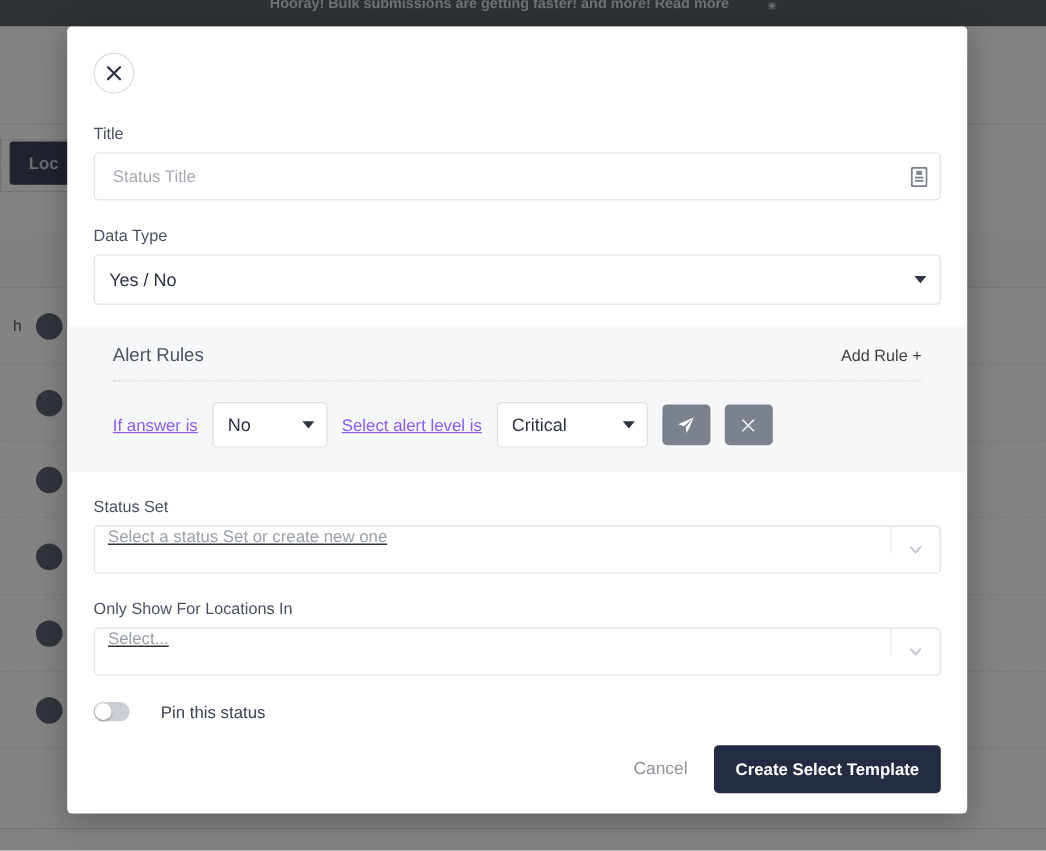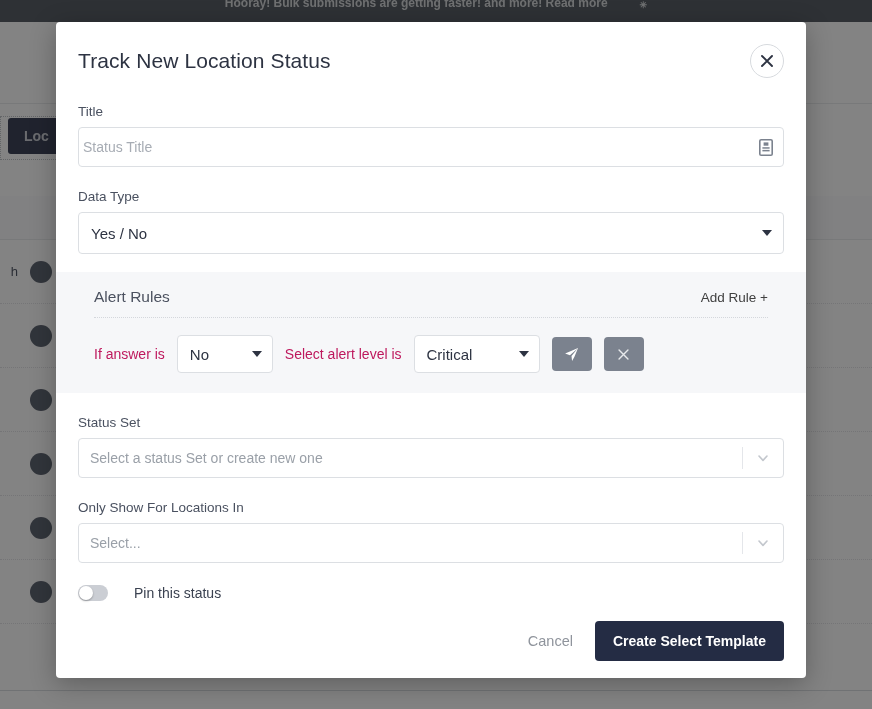--- a/index.html
+++ b/index.html
@@ -182,21 +182,21 @@
     margin-bottom: 8px;
     display: block;
   }
 
   .text-input {
     width: 100%;
     height: 40px;
     border: 1px solid #dcdfe3;
     border-radius: 4px;
     background: #ffffff;
-    padding: 0 40px 0 4px;
+    padding: 0 40px 0 15px;
     font-size: 14px;
     color: #2d3342;
     font-family: "Liberation Sans", sans-serif;
     outline: none;
   }
   .text-input::placeholder { color: #a7acb4; }
 
   .input-wrap { position: relative; margin-bottom: 22px; }
 
   .input-icon {
@@ -265,22 +265,23 @@
     border-top: 1px dotted #d4d7dc;
   }
   .rule-row {
     display: flex;
     align-items: center;
     gap: 12px;
     padding: 17px 16px 0 16px;
   }
   .rule-text {
     font-size: 14px;
-    color: #be185d;
-    white-space: nowrap;
+    color: #8b5cf6;
+    white-space: nowrap;
+    text-decoration: underline;
   }
   .rule-select-wrap { position: relative; }
   .rule-select {
     height: 38px;
     border: 1px solid #dcdfe3;
     border-radius: 4px;
     background: #ffffff;
     padding: 0 34px 0 12px;
     font-size: 15px;
     color: #2d3342;
@@ -318,22 +319,22 @@
 
   
   .rs-wrap { margin-bottom: 22px; }
   .rs-control {
     width: 100%;
     height: 40px;
     border: 1px solid #dcdfe3;
     border-radius: 4px;
     background: #ffffff;
     display: flex;
-    align-items: center;
     cursor: text;
+    text-decoration: underline;
   }
   .rs-placeholder {
     flex: 1;
     padding-left: 11px;
     font-size: 14px;
     color: #9aa0a8;
     white-space: nowrap;
     overflow: hidden;
   }
   .rs-sep {
@@ -470,21 +471,20 @@
 
     <div class="bg-hline" style="top:690px"></div>
   </div>
 
   <div class="overlay"></div>
 
   <div class="modal">
     <div class="modal-inner">
 
       <div class="modal-header">
-        <div class="modal-title">Track New Location Status</div>
         <div class="close-btn">
           <svg width="16" height="16" viewBox="0 0 16 16">
             <path d="M3 3 L13 13 M13 3 L3 13" stroke="#2d3342" stroke-width="1.9" stroke-linecap="round" fill="none"></path>
           </svg>
         </div>
       </div>
 
       <label class="field-label">Title</label>
       <div class="input-wrap">
         <input class="text-input" type="text" placeholder="Status Title" style="">

